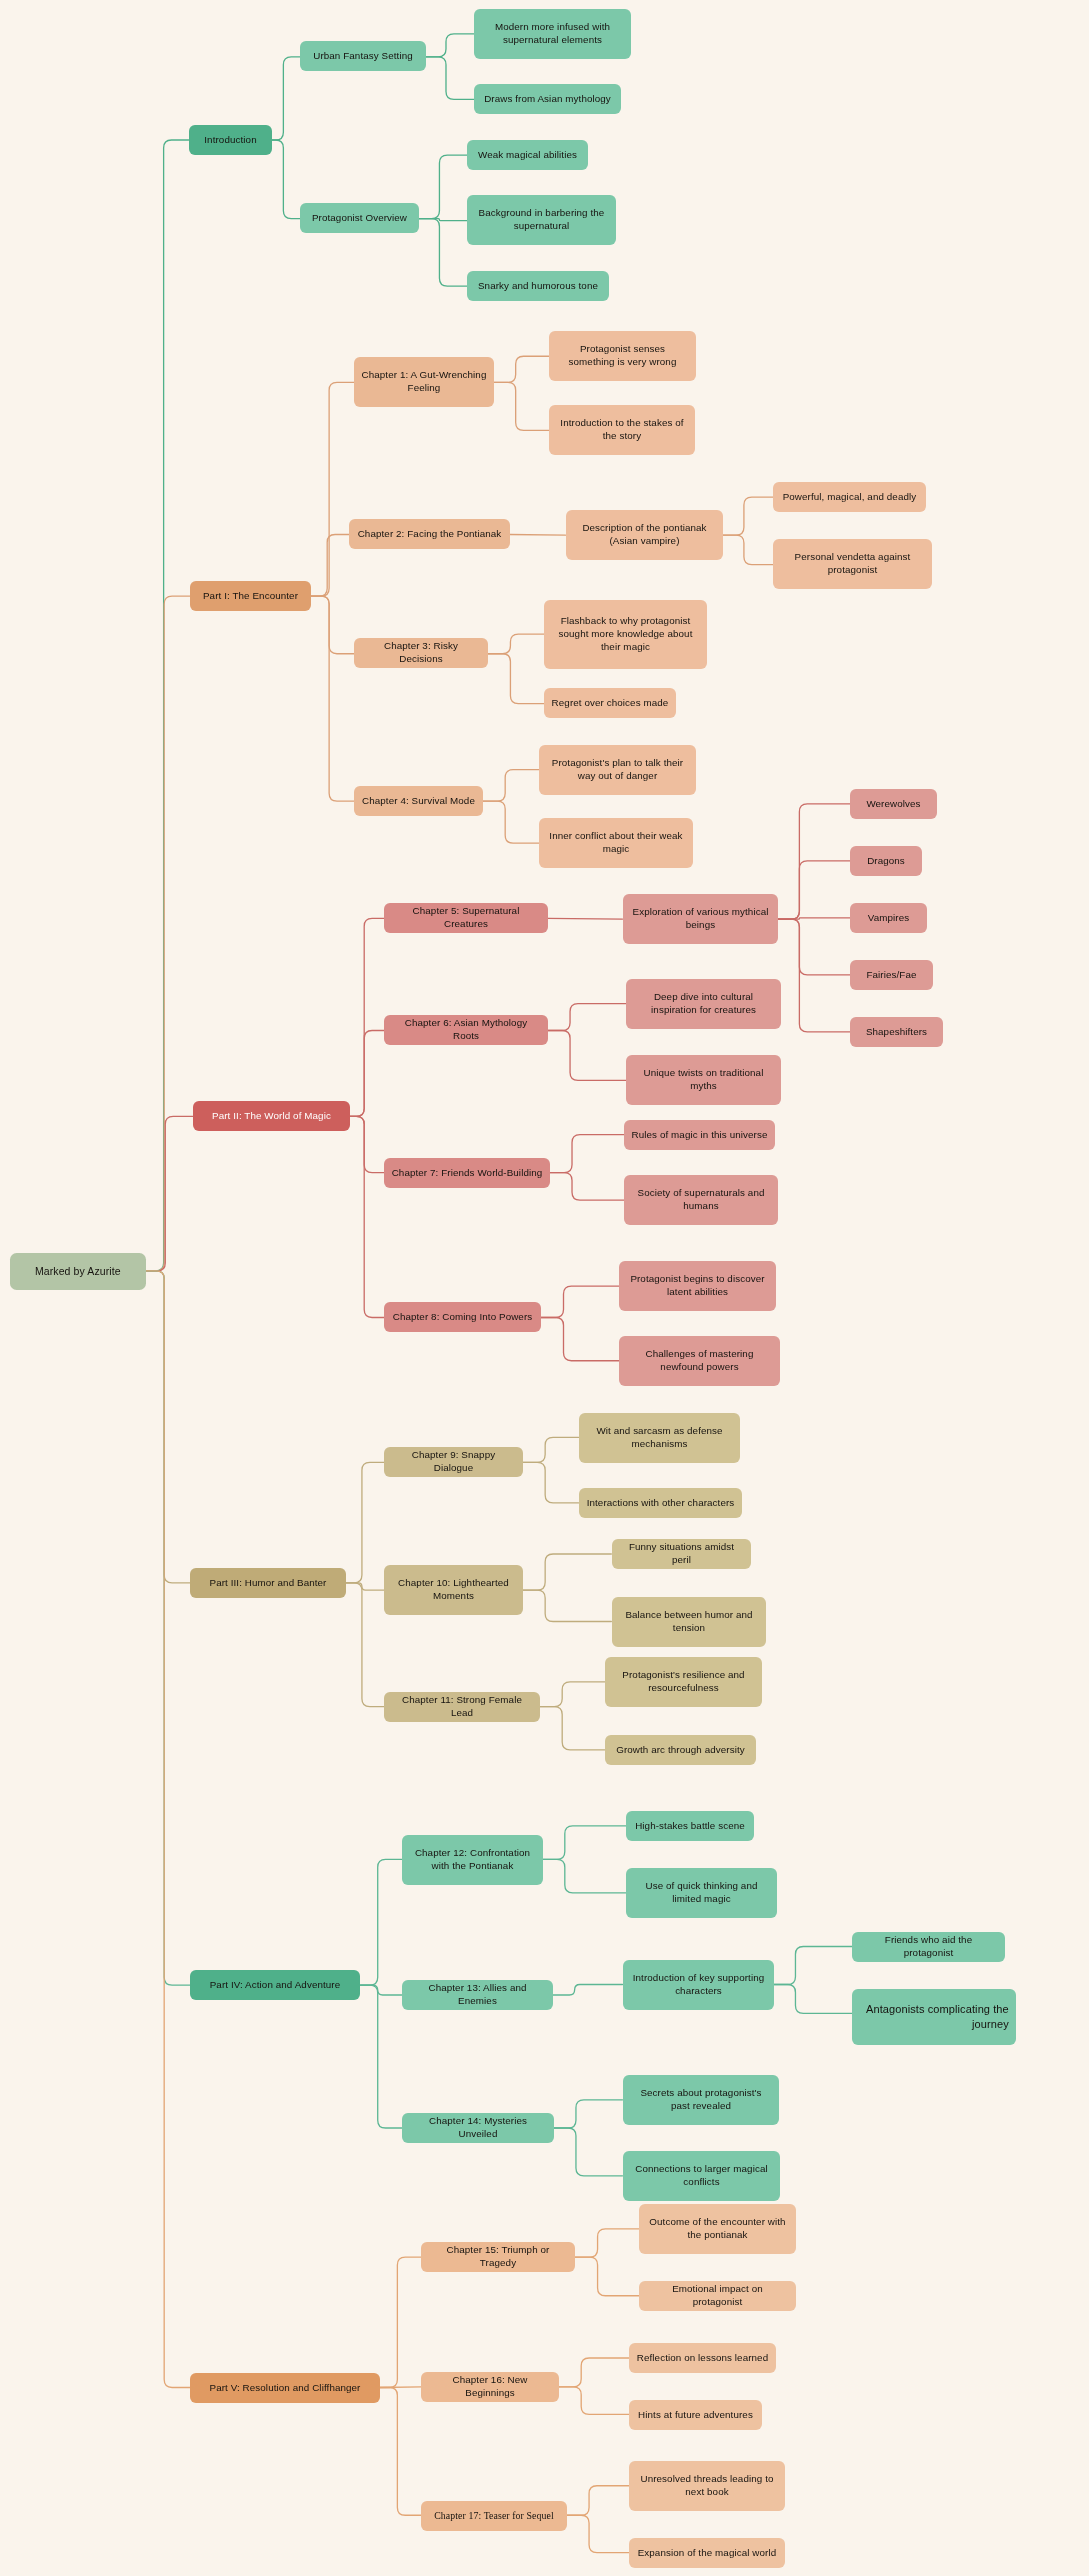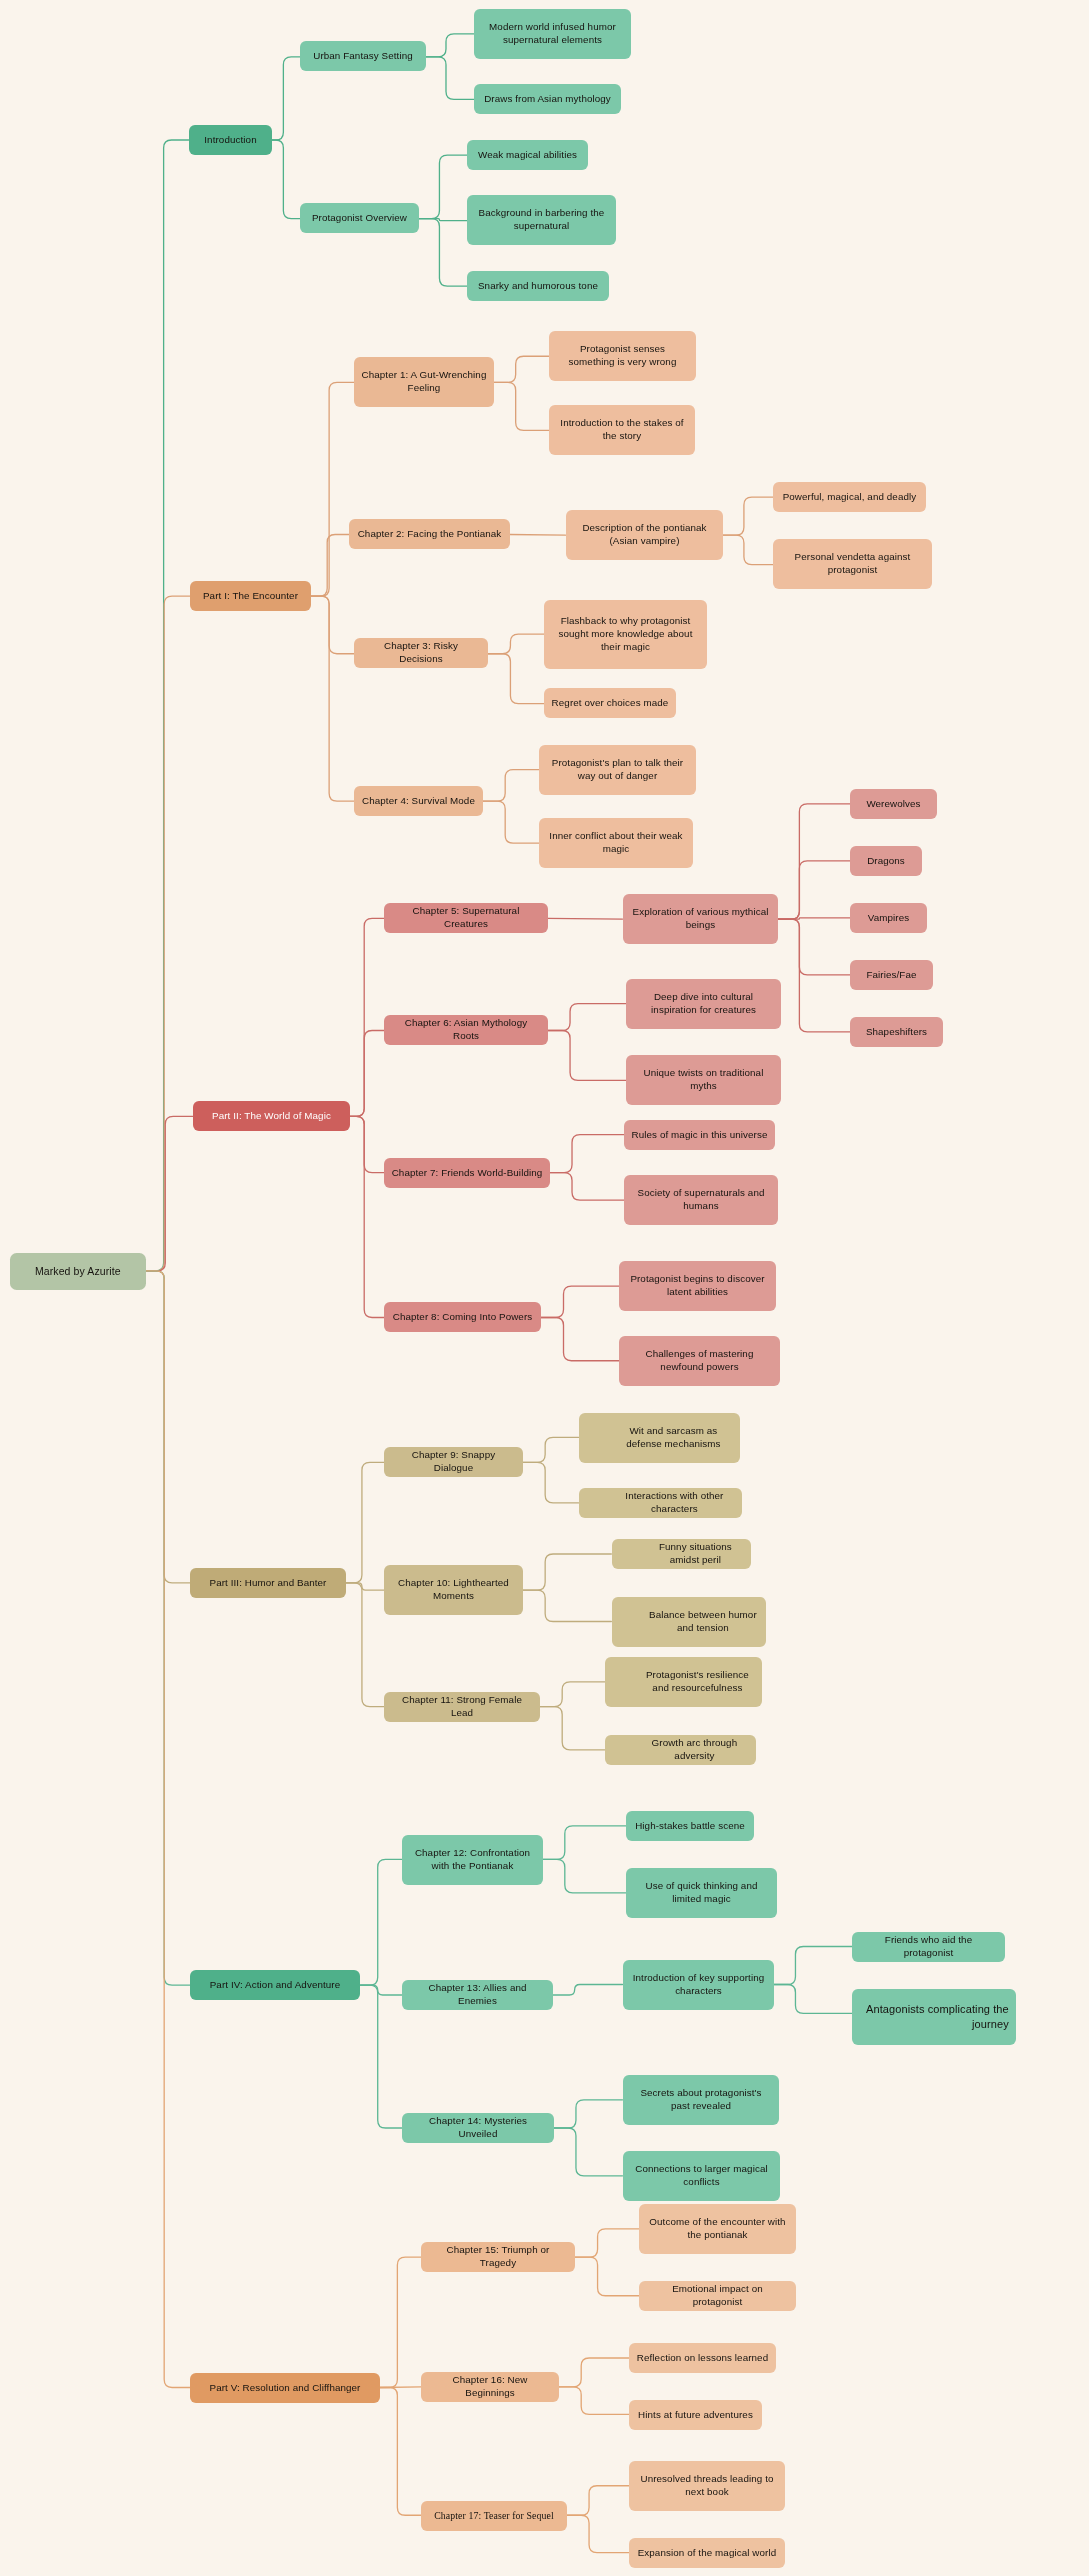--- a/index.html
+++ b/index.html
@@ -50,21 +50,21 @@
   .c-p1a{ background:#df9f6e; }
   .c-p1b{ background:#eab894; }
   .c-p1c{ background:#eebe9e; }
 
   .c-p2a{ background:#cd5f5c; color:#ffffff; }
   .c-p2b{ background:#d98a86; }
   .c-p2c{ background:#dd9b95; }
 
   .c-p3a{ background:#bfab77; }
   .c-p3b{ background:#cbbb8d; }
-  .c-p3c{ background:#d0c293;padding-left:35px; }
+  .c-p3c{ background:#d0c293; }
 
   .c-p4a{ background:#4fb08a; }
   .c-p4b{ background:#7cc8a9; }
   .c-p4c{ background:#7cc8a9; }
 
   .c-p5a{ background:#e09a62; }
   .c-p5b{ background:#ecb992; }
   .c-p5c{ background:#eec2a0; }
 </style>
 </head>
@@ -140,21 +140,21 @@
       <path d="M 878 3444 L 900 3444 Q 912 3444 912 3456 L 912 3491 Q 912 3503 924 3503 L 975 3503" fill="none" stroke="#e2a574" stroke-width="2" stroke-linecap="round"></path>
       <path d="M 853 3642 L 875 3642 Q 887 3642 887 3630 L 887 3610 Q 887 3598 899 3598 L 960 3598" fill="none" stroke="#e2a574" stroke-width="2" stroke-linecap="round"></path>
       <path d="M 853 3642 L 875 3642 Q 887 3642 887 3654 L 887 3672 Q 887 3684 899 3684 L 960 3684" fill="none" stroke="#e2a574" stroke-width="2" stroke-linecap="round"></path>
       <path d="M 865 3838 L 887 3838 Q 899 3838 899 3826 L 899 3805 Q 899 3793 911 3793 L 960 3793" fill="none" stroke="#e2a574" stroke-width="2" stroke-linecap="round"></path>
       <path d="M 865 3838 L 887 3838 Q 899 3838 899 3850 L 899 3883 Q 899 3895 911 3895 L 960 3895" fill="none" stroke="#e2a574" stroke-width="2" stroke-linecap="round"></path>
     </svg>
   <div id="node-layer">
       <div class="node root" style="left: 9.8px; top: 1253px; width: 136px; height: 37px; font-size: 10.5px;">Marked by Azurite</div>
       <div class="node c-intro1" style="left: 189px; top: 125px; width: 83px; height: 30px; font-size: 9.8px;">Introduction</div>
       <div class="node c-intro2" style="left: 300px; top: 41px; width: 126px; height: 30px; font-size: 9.8px;">Urban Fantasy Setting</div>
-      <div class="node c-intro3" style="left: 474px; top: 8.5px; width: 157px; height: 50px; font-size: 9.8px;">Modern world infused humor supernatural elements</div>
+      <div class="node c-intro3" style="left: 474px; top: 8.5px; width: 157px; height: 50px; font-size: 9.8px;">Modern more infused with supernatural elements</div>
       <div class="node c-intro3" style="left: 474px; top: 84px; width: 147px; height: 30px; font-size: 9.8px;">Draws from Asian mythology</div>
       <div class="node c-intro2" style="left: 300px; top: 203px; width: 119px; height: 30px; font-size: 9.8px;">Protagonist Overview</div>
       <div class="node c-intro3" style="left: 467px; top: 140px; width: 121px; height: 30px; font-size: 9.8px;">Weak magical abilities</div>
       <div class="node c-intro3" style="left: 467px; top: 195px; width: 149px; height: 50px; font-size: 9.8px;">Background in barbering the supernatural</div>
       <div class="node c-intro3" style="left: 467px; top: 271px; width: 142px; height: 30px; font-size: 9.8px;">Snarky and humorous tone</div>
       <div class="node c-p1a" style="left: 190px; top: 581px; width: 121px; height: 30px; font-size: 9.8px;">Part I: The Encounter</div>
       <div class="node c-p1b" style="left: 354px; top: 357px; width: 140px; height: 50px; font-size: 9.8px;">Chapter 1: A Gut-Wrenching Feeling</div>
       <div class="node c-p1c" style="left: 549px; top: 331px; width: 147px; height: 50px; font-size: 9.8px;">Protagonist senses something is very wrong</div>
       <div class="node c-p1c" style="left: 549px; top: 405px; width: 146px; height: 50px; font-size: 9.8px;">Introduction to the stakes of the story</div>
       <div class="node c-p1b" style="left: 349px; top: 519px; width: 161px; height: 30px; font-size: 9.8px;">Chapter 2: Facing the Pontianak</div>

